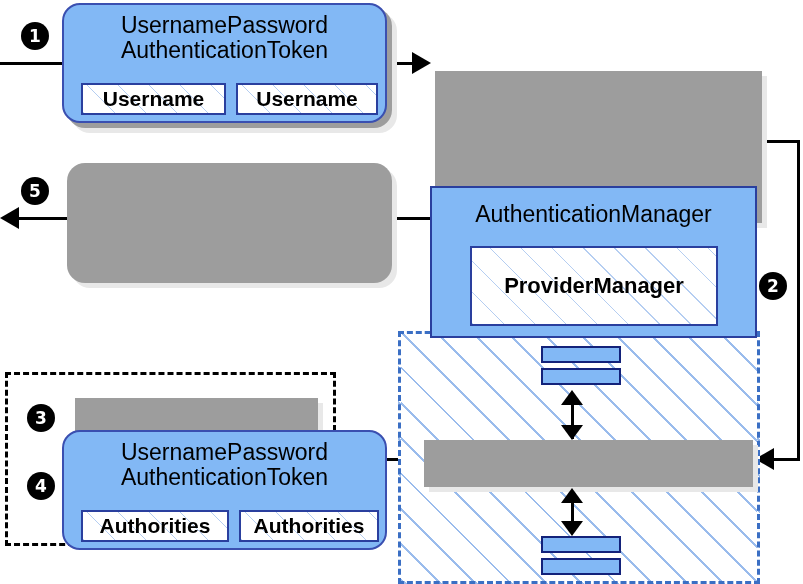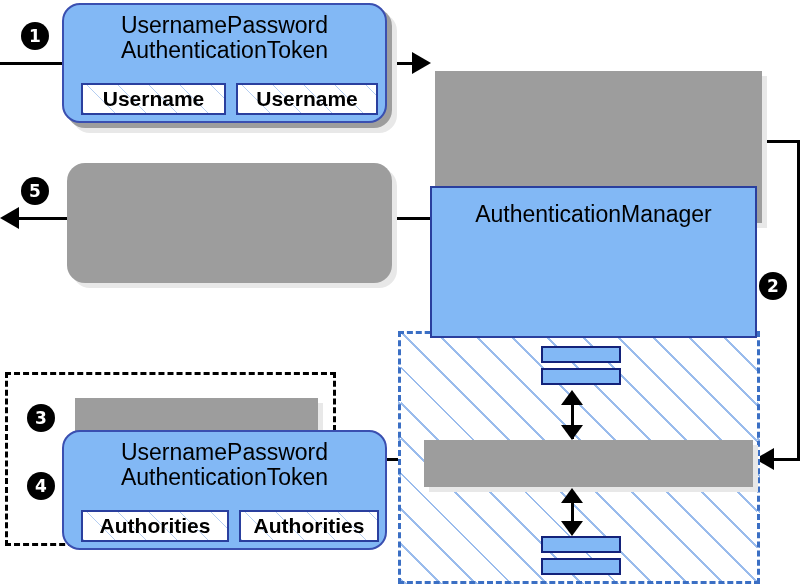--- a/index.html
+++ b/index.html
@@ -155,20 +155,21 @@
       <div>UsernamePassword</div>
       <div>AuthenticationToken</div>
     </div>
     <div class="hatch-white abs" style="left:17px;top:78px;width:145px;height:32px;font-size:21px;">Username</div>
     <div class="hatch-white abs" style="left:172px;top:78px;width:142px;height:32px;font-size:21px;">Username</div>
   </div>
 
   <div class="shadow-wrap" style="left:430px;top:66px;width:327px;height:152px;"></div>
   <div class="bluebox abs" style="left:430px;top:66px;width:327px;height:152px;">
     <div class="box-title" style="padding-top:14px;font-size:23px;">AuthenticationManager</div>
+    <div class="hatch-white abs" style="left:38px;top:58px;width:248px;height:80px;font-size:22px;">ProviderManager</div>
   </div>
 
   <div class="shadow-wrap rounded" style="left:62px;top:158px;width:325px;height:120px;"></div>
   <div class="bluebox rounded abs" style="left:62px;top:158px;width:325px;height:120px;">
     <div class="box-title" style="padding-top:8px;font-size:23px;">
       <div>UsernamePassword</div>
       <div>AuthenticationToken</div>
     </div>
     <div class="hatch-white abs" style="left:17px;top:78px;width:148px;height:32px;font-size:21px;">Authorities</div>
     <div class="hatch-white abs" style="left:175px;top:78px;width:140px;height:32px;font-size:21px;">Authorities</div>

